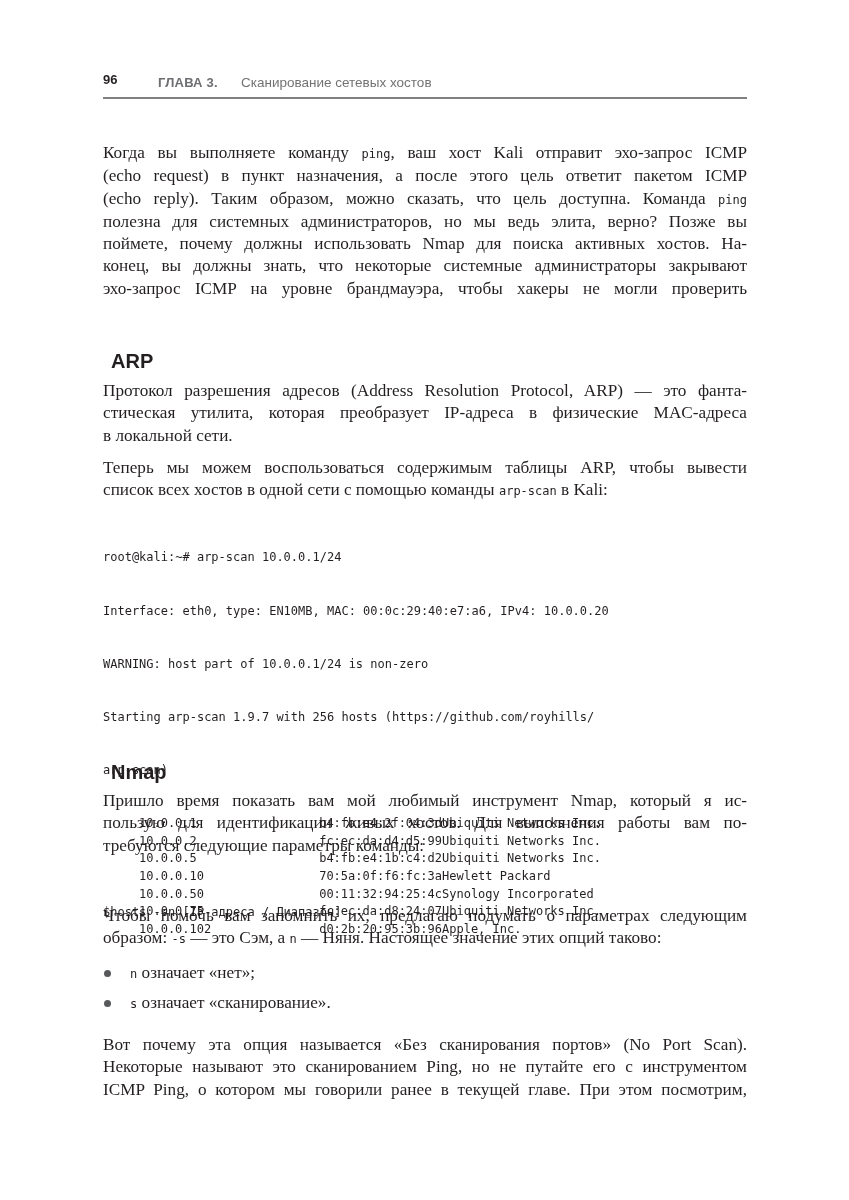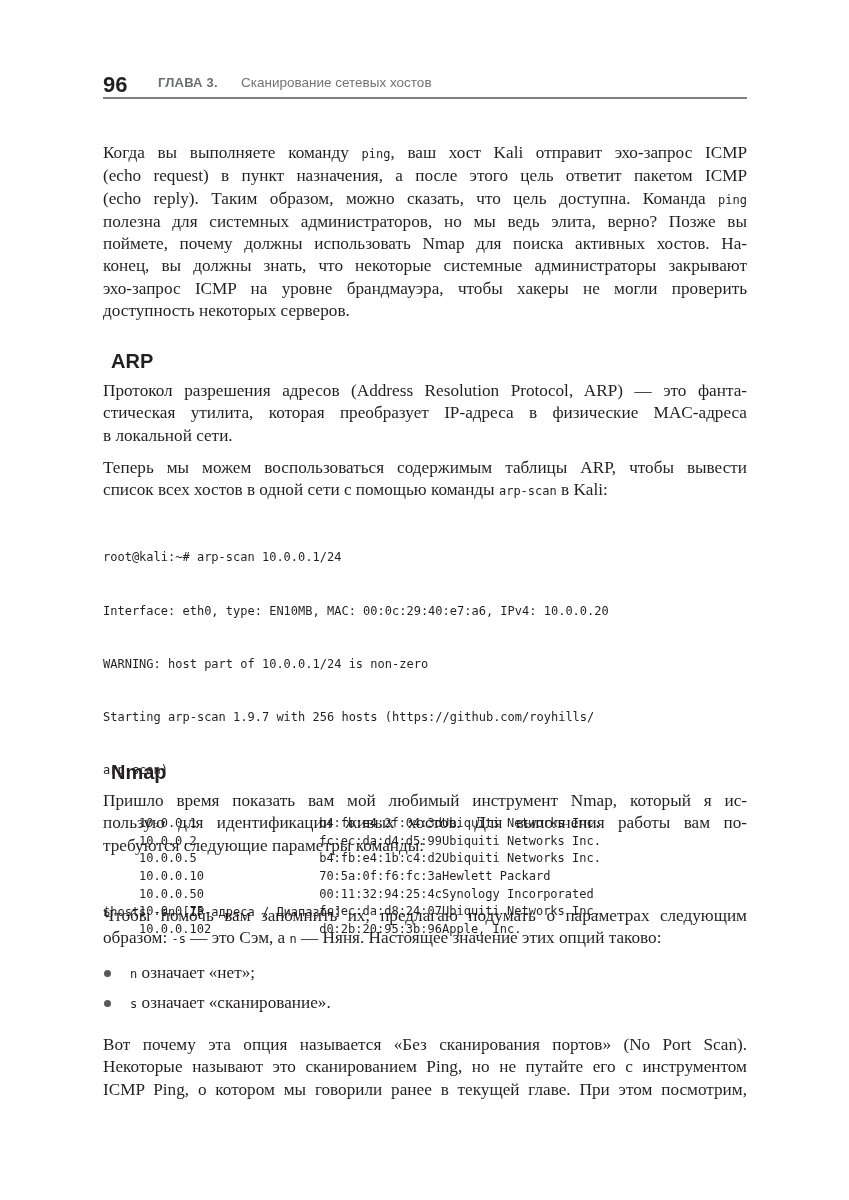--- a/index.html
+++ b/index.html
@@ -1,19 +1,19 @@
 <!DOCTYPE html>
 <html><head>
 <meta charset="utf-8">
 <style>
   html, body { margin: 0; padding: 0; background: #ffffff; }
   body { width: 849px; height: 1200px; position: relative; overflow: hidden; color: #231f20; }
   .page { position: absolute; left: 103px; top: 0; width: 644px; }
   .header { position: absolute; top: 72px; left: 0; width: 644px; height: 26px; font-family: "Liberation Sans", sans-serif; }
-  .header .pnum { position: absolute; left: 0; top: 0; font-weight: bold; font-size: 22px; color: #231f20; }
+  .header .pnum { position: absolute; left: 0; top: 0; font-weight: bold; font-size: 13px; color: #231f20; }
   .header .chap { position: absolute; left: 55px; top: 3px; font-size: 13px; font-weight: bold; color: #6d6e71; letter-spacing: 0.2px; }
   .header .ctitle { position: absolute; left: 138px; top: 3px; font-size: 13.5px; color: #737373; }
   .rule { position: absolute; top: 97px; left: 0; width: 644px; height: 1.5px; background: #808080; }
   .para { position: absolute; left: 0; width: 644px; font-family: "Liberation Serif", serif; font-size: 17.2px; line-height: 22.3px; text-align: justify; color: #231f20; }
   .para .line { display: block; white-space: nowrap; text-align-last: justify; }
   .para .line.last { text-align-last: left; }
   .mono { font-family: "DejaVu Sans Mono", monospace; font-size: 12px; }
   h2 { position: absolute; left: 0; margin: 8px; font-family: "Liberation Sans", sans-serif; font-weight: bold; font-size: 20px; color: #231f20; }
   .code { position: absolute; left: 0; width: 644px; font-family: "DejaVu Sans Mono", monospace; font-size: 12px; line-height: 17.7px; color: #231f20; white-space: pre; }
   .code .row span { display: inline-block; }
@@ -36,21 +36,20 @@
   <div class="rule"></div>
 
   <div class="para" style="top:142px;">
     <span class="line"><span>Когда вы выполняете команду </span><span class="mono">ping</span><span>, ваш хост Kali отправит эхо-запрос ICMP</span></span>
     <span class="line">(echo request) в пункт назначения, а после этого цель ответит пакетом ICMP</span>
     <span class="line"><span>(echo reply). Таким образом, можно сказать, что цель доступна. Команда </span><span class="mono">ping</span></span>
     <span class="line">полезна для системных администраторов, но мы ведь элита, верно? Позже вы</span>
     <span class="line">поймете, почему должны использовать Nmap для поиска активных хостов. На-</span>
     <span class="line">конец, вы должны знать, что некоторые системные администраторы закрывают</span>
     <span class="line">эхо-запрос ICMP на уровне брандмауэра, чтобы хакеры не могли проверить</span>
-    <span class="line last">доступность некоторых серверов.</span>
   </div>
 
   <h2 style="top:342px;">ARP</h2>
 
   <div class="para" style="top:380px;">
     <span class="line">Протокол разрешения адресов (Address Resolution Protocol, ARP) — это фанта-</span>
     <span class="line">стическая утилита, которая преобразует IP-адреса в физические MAC-адреса</span>
     <span class="line last">в локальной сети.</span>
   </div>
 

